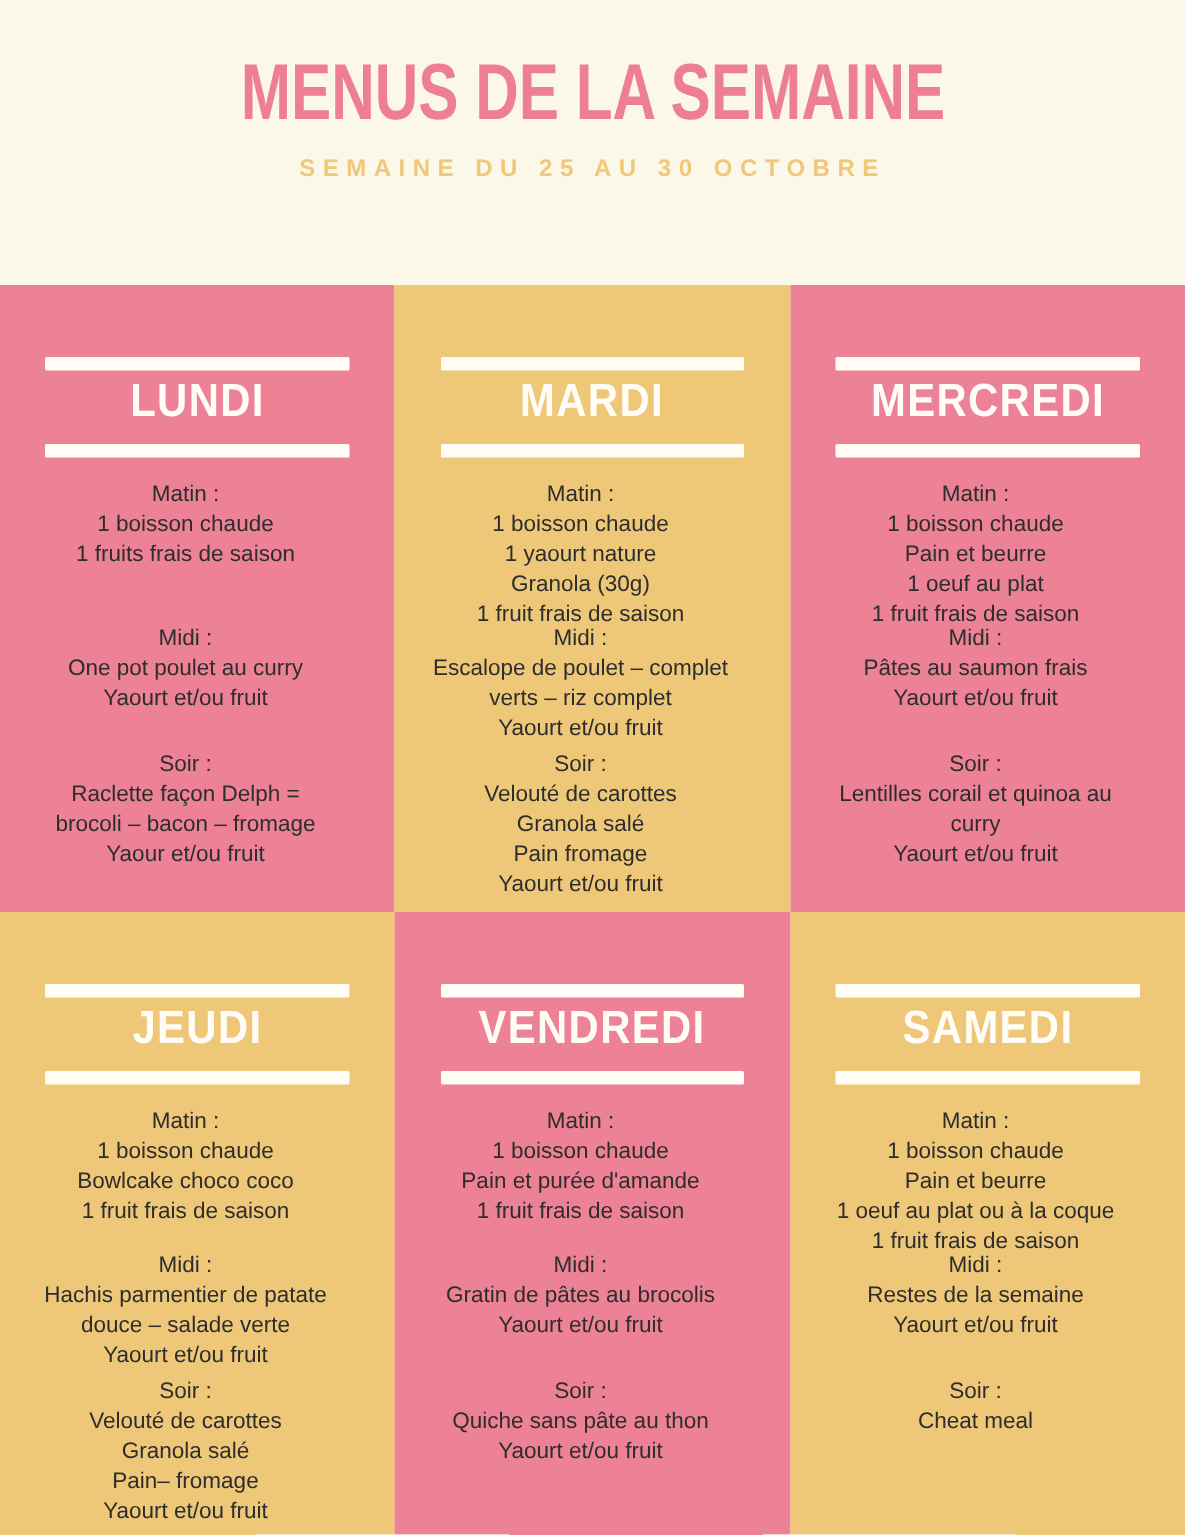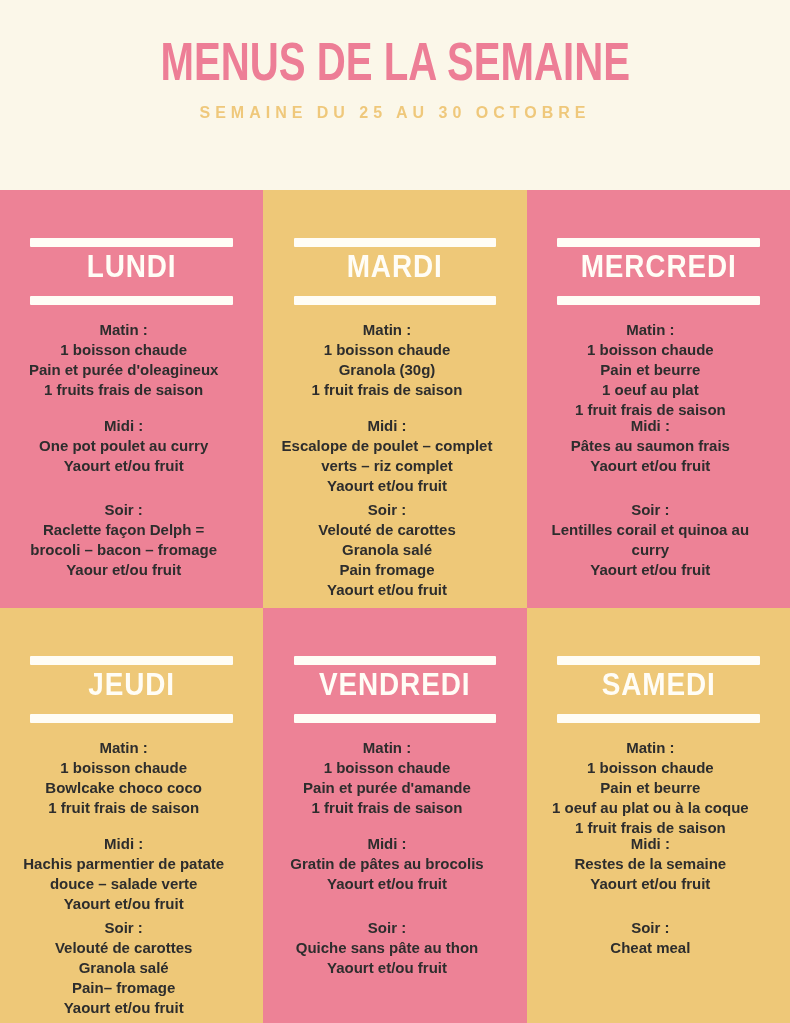--- a/index.html
+++ b/index.html
@@ -54,21 +54,21 @@
     text-align:center;
     color:#FFFDF6;
     font-size:31px;font-weight:800;letter-spacing:1px;
     transform:scaleX(0.9);
     white-space:nowrap;
   }
   .meal{
     position:absolute;left:0;right:16px;
     text-align:center;
     color:#2D2D2D;
-    font-size:15px;line-height:20px;font-weight:bold;
+    font-size:15px;line-height:20px;
   }
   .meal-matin{top:130px;}
   .meal-midi{top:226px;}
   .meal-soir{top:310px;}
   .meal-label{margin-bottom:0;}
 </style>
 </head>
 <body>
 
 <div class="header">
@@ -78,21 +78,20 @@
 
 <div class="grid">
 
   <div class="card pink">
     <div class="bar bar-top"></div>
     <div class="day-title">LUNDI</div>
     <div class="bar bar-bottom"></div>
     <div class="meal meal-matin">
       <div class="meal-label">Matin :</div>
       <div>1 boisson chaude</div>
-      <div>Pain et purée d'oleagineux</div>
       <div>1 fruits frais de saison</div>
     </div>
     <div class="meal meal-midi">
       <div class="meal-label">Midi :</div>
       <div>One pot poulet au curry</div>
       <div>Yaourt et/ou fruit</div>
     </div>
     <div class="meal meal-soir">
       <div class="meal-label">Soir :</div>
       <div>Raclette façon Delph =</div>
@@ -101,20 +100,21 @@
     </div>
   </div>
 
   <div class="card gold">
     <div class="bar bar-top"></div>
     <div class="day-title">MARDI</div>
     <div class="bar bar-bottom"></div>
     <div class="meal meal-matin">
       <div class="meal-label">Matin :</div>
       <div>1 boisson chaude</div>
+      <div>1 yaourt nature</div>
       <div>Granola (30g)</div>
       <div>1 fruit frais de saison</div>
     </div>
     <div class="meal meal-midi">
       <div class="meal-label">Midi :</div>
       <div>Escalope de poulet – complet</div>
       <div>verts – riz complet</div>
       <div>Yaourt et/ou fruit</div>
     </div>
     <div class="meal meal-soir">

